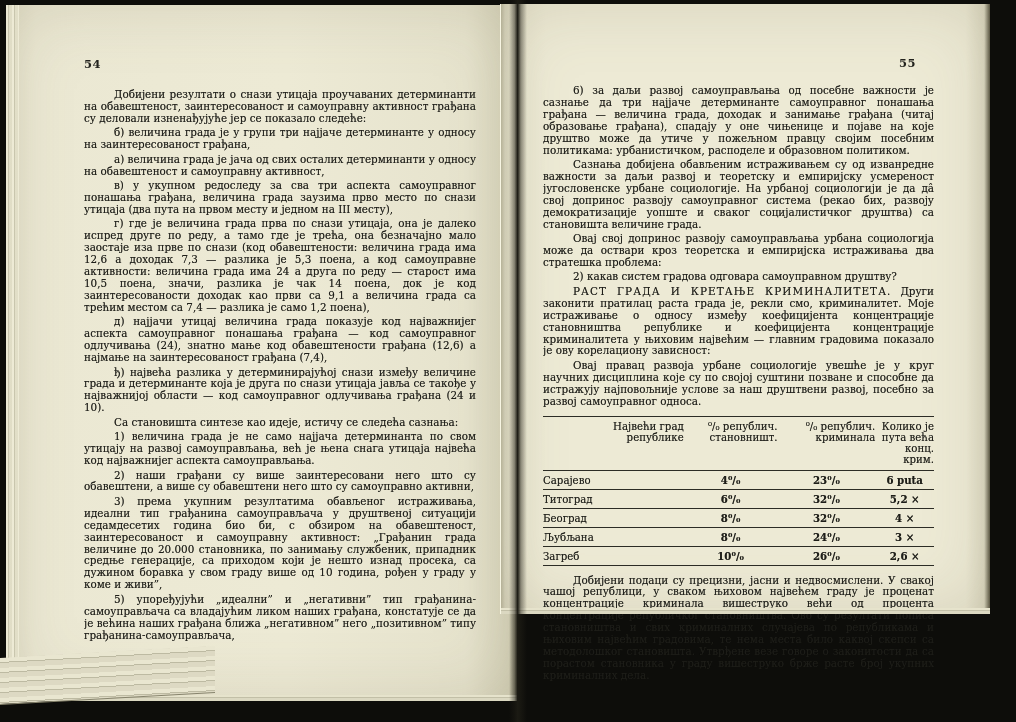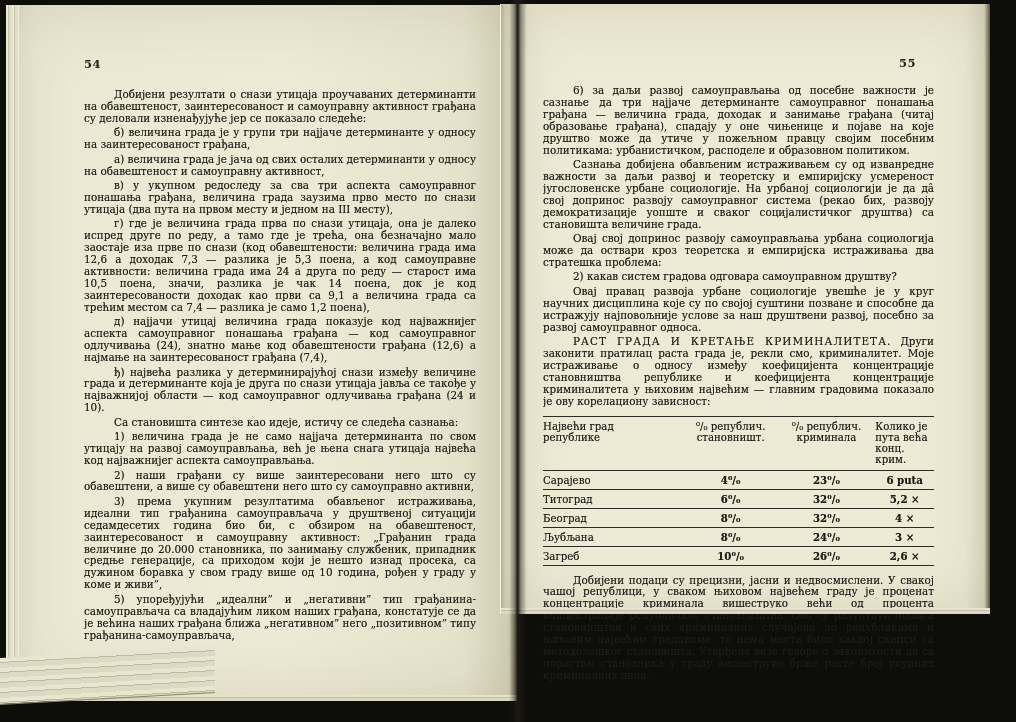--- a/index.html
+++ b/index.html
@@ -78,24 +78,24 @@
     width:100%; border-collapse:collapse; table-layout:fixed;
     margin:8px 0 9px 0;
     font-size:10.2px; line-height:11px;
   }
   .crime-table col.c1 { width:36%; }
   .crime-table col.c2 { width:24%; }
   .crime-table col.c3 { width:25%; }
   .crime-table col.c4 { width:15%; }
   .crime-table th {
     font-weight:normal; vertical-align:top; white-space:pre-line;
-    padding:4px 0 5px 0; text-align:left;
+    padding:4px 0 5px 0; text-align:right;
     border-top:1px solid #2c2c25; border-bottom:1px solid #2c2c25;
   }
-  .crime-table th.t-c { text-align:center; }
+  .crime-table th.t-c { }
   .crime-table td {
     padding:4px 0 3px 0;
     border-bottom:1px solid #2c2c25;
   }
   .crime-table td.t-c { text-align:center; font-weight:bold; }
   .crime-table td.city { text-align:left; }
 </style>
 </head>
 <body>
 
@@ -123,25 +123,25 @@
   <div class="stack-corner"></div>
   <div class="gutter"></div>
 
   <div class="page page-right">
     <div class="page-num page-num-right">55</div>
     <div class="text-col text-col-right">
       <p>6) за даљи развој самоуправљања од посебне важности је сазнање да три најјаче детерминанте самоуправног понашања грађана — величина града, доходак и занимање грађана (читај образовање грађана), спадају у оне чињенице и појаве на које друштво може да утиче у пожељном правцу својим посебним политикама: урбанистичком, расподеле и образовном политиком.</p>
       <p>Сазнања добијена обављеним истраживањем су од изванредне важности за даљи развој и теоретску и емпиријску усмереност југословенске урбане социологије. На урбаној социологији је да дâ свој допринос развоју самоуправног система (рекао бих, развоју демократизације уопште и сваког социјалистичког друштва) са становишта величине града.</p>
       <p>Овај свој допринос развоју самоуправљања урбана социологија може да оствари кроз теоретска и емпиријска истраживања два стратешка проблема:</p>
       <p>2) какав систем градова одговара самоуправном друштву?</p>
-      <p>Овај правац развоја урбане социологије увешће је у круг научних дисциплина које су по својој суштини позване и способне да истражују најповољније услове за наш друштвени развој, посебно за развој самоуправног односа.</p>
       <p>
         <span class="crime-lead">РАСТ ГРАДА И КРЕТАЊЕ КРИМИНАЛИТЕТА.</span>
         <span>Други законити пратилац раста града је, рекли смо, криминалитет. Моје истраживање о односу између коефицијента концентрације становништва републике и коефицијента концентрације криминалитета у њиховим највећим — главним градовима показало је ову корелациону зависност:</span>
       </p>
+      <p>Овај правац развоја урбане социологије увешће је у круг научних дисциплина које су по својој суштини позване и способне да истражују најповољније услове за наш друштвени развој, посебно за развој самоуправног односа.</p>
 
       <table class="crime-table">
         <colgroup>
             <col class="c1">
             <col class="c2">
             <col class="c3">
             <col class="c4">
           </colgroup>
         <thead>
           <tr>

